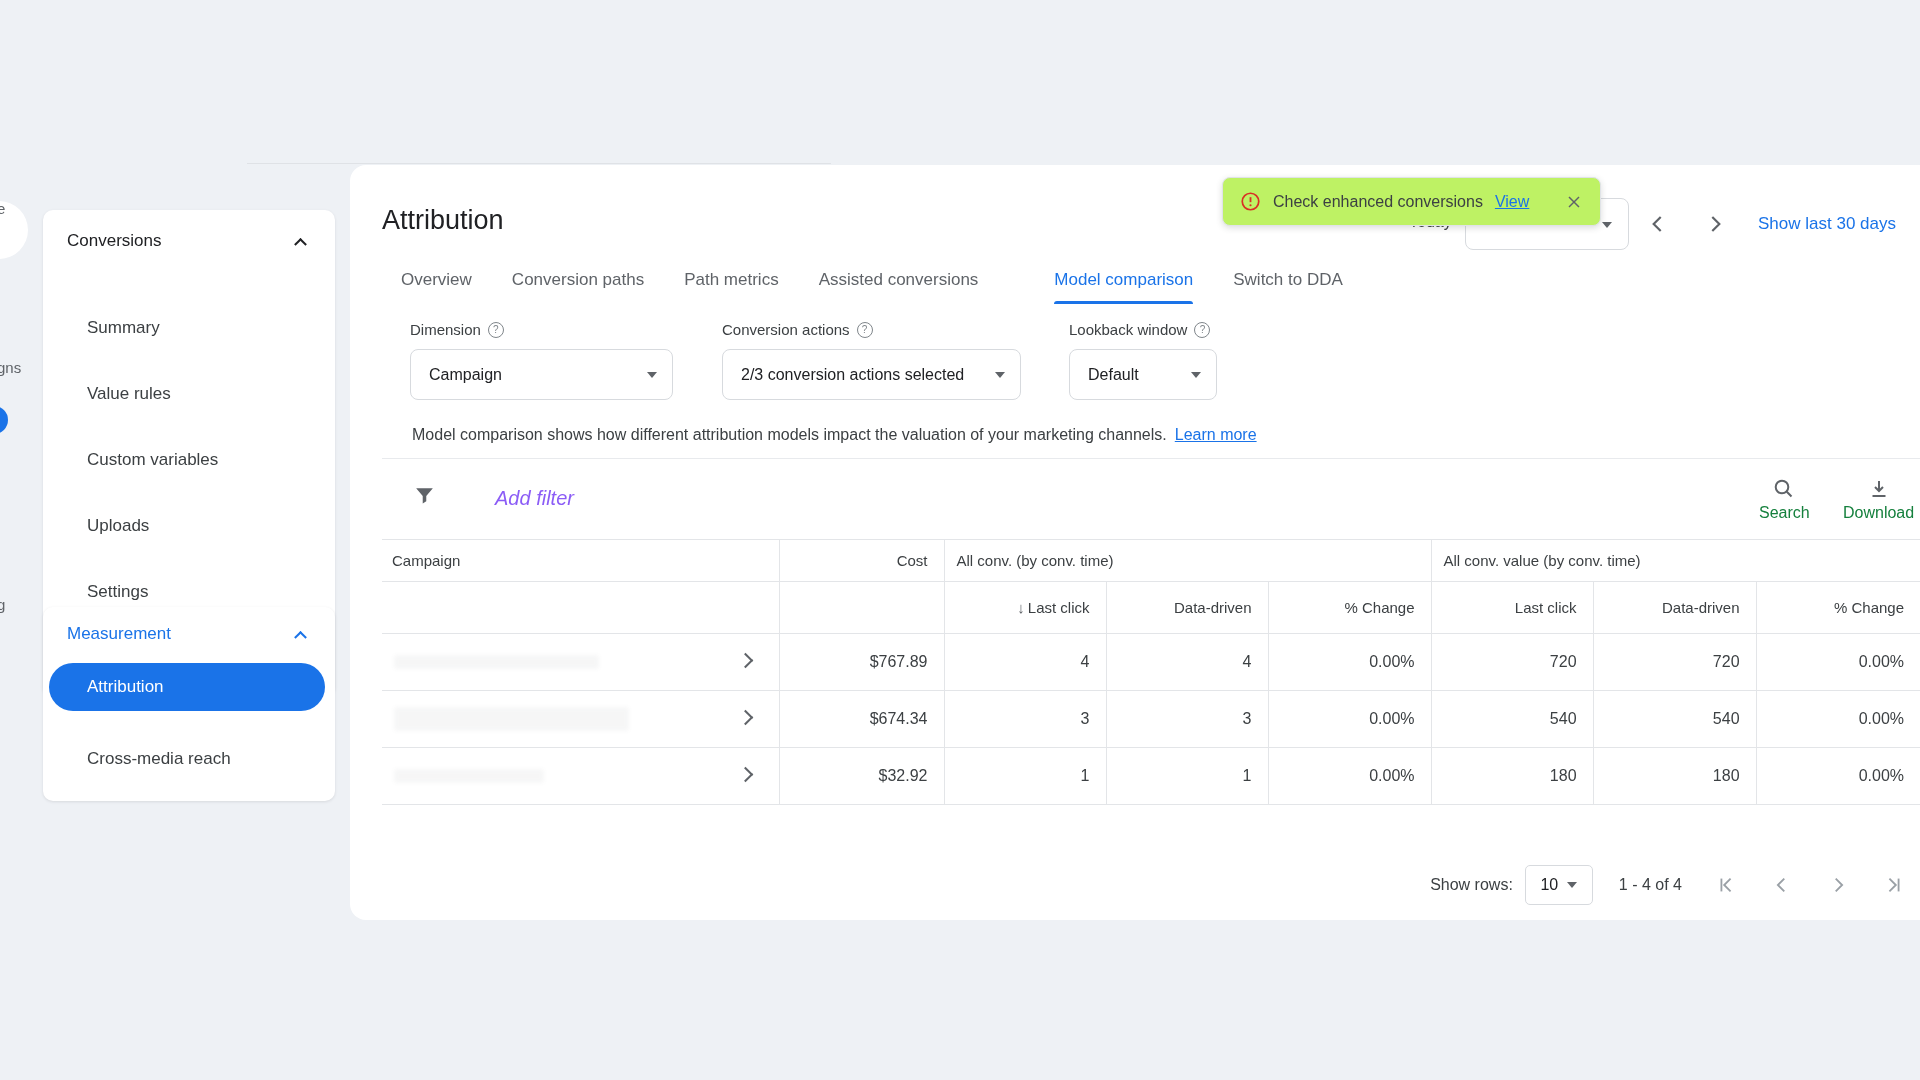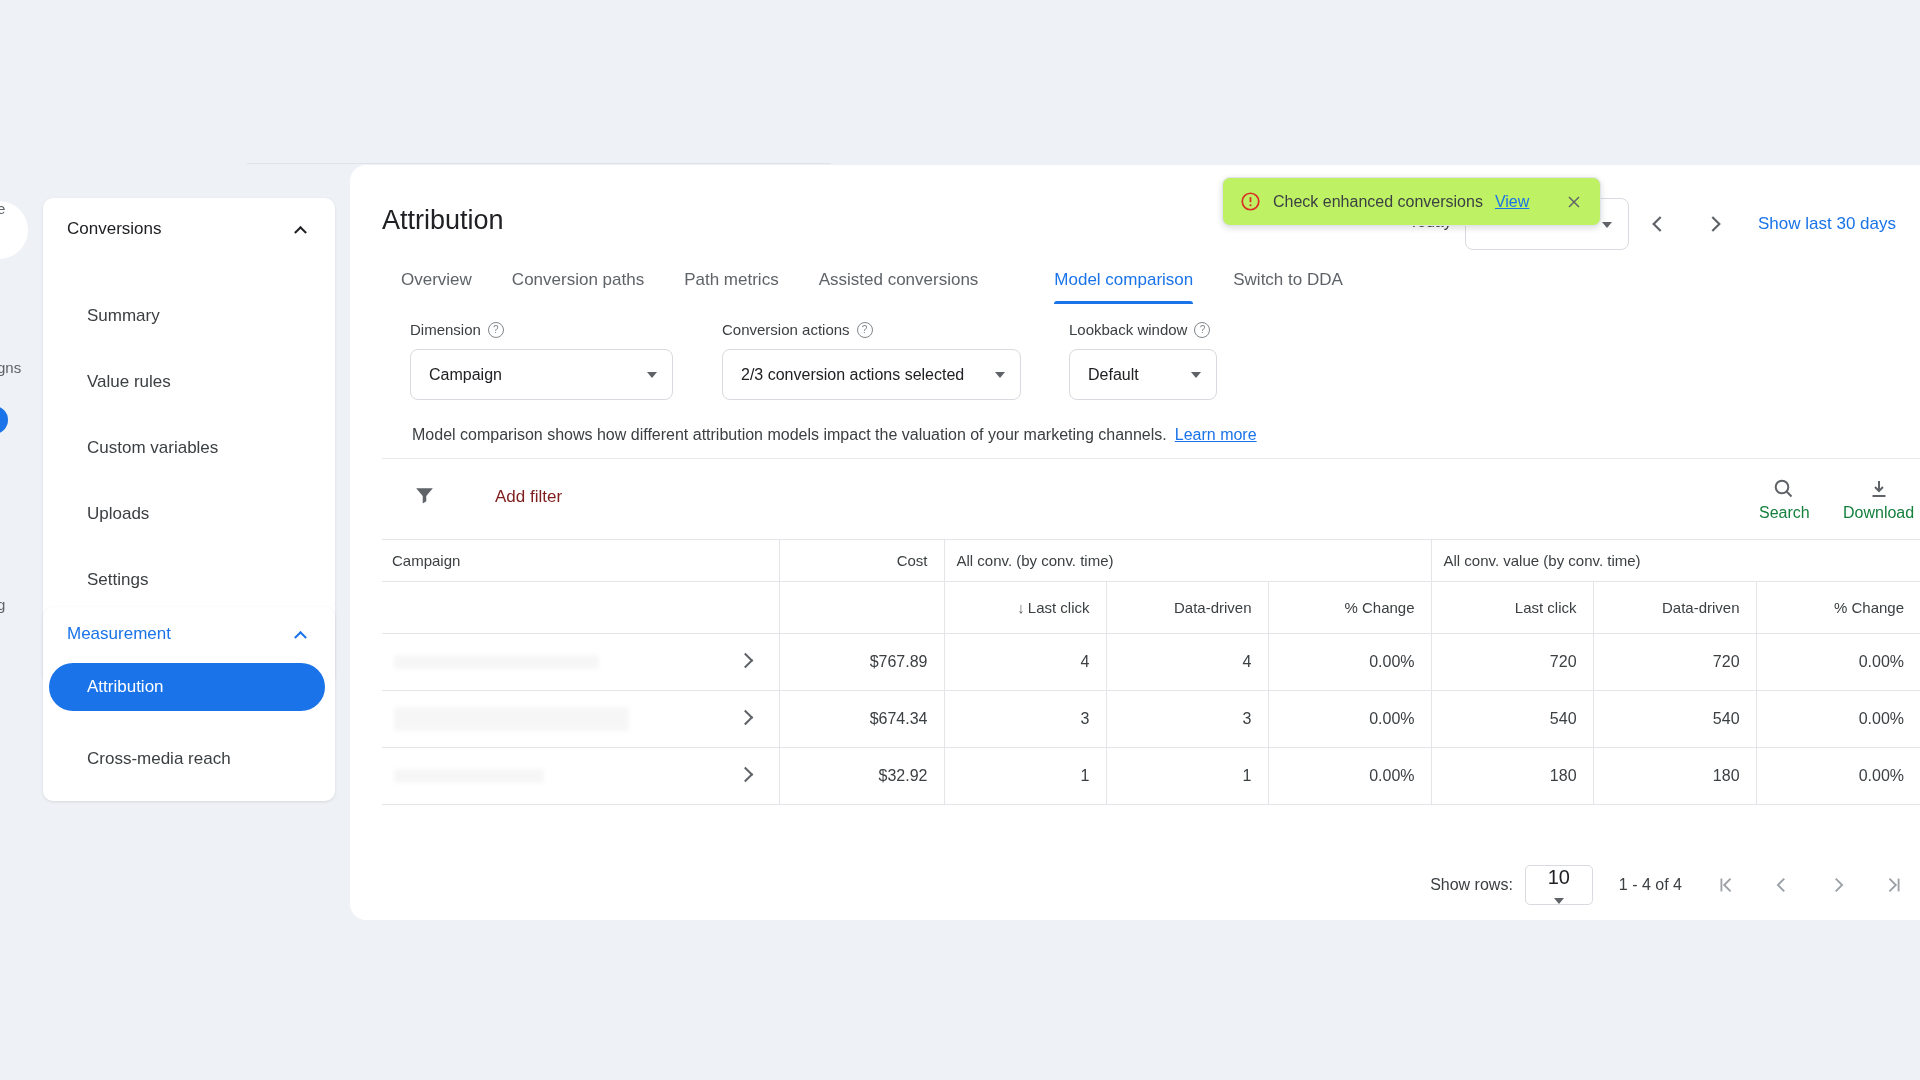--- a/index.html
+++ b/index.html
@@ -7,21 +7,21 @@
   body { font-family:"Liberation Sans","DejaVu Sans",sans-serif; background:#eef1f5; overflow:hidden; position:relative; color:#3c4043; }
 
   
   .frag-circle { position:absolute; left:-30px; top:201px; width:58px; height:58px; border-radius:50%; background:#fff; }
   .frag-letter { position:absolute; left:-3px; color:#5f6368; font-size:15px; }
   .frag-blue { position:absolute; left:-7px; top:406px; width:15px; height:28px; background:#1a73e8; border-radius:0 14px 14px 0; }
   .frag-line { position:absolute; left:247px; top:163px; width:584px; height:1px; background:#dfe2e6; }
 
   
   .card { position:absolute; left:43px; width:292px; background:#fff; border-radius:10px; box-shadow:0 1px 3px rgba(60,64,67,.13); overflow:hidden; }
-  .card-1 { top:198px; height:486px; }
+  .card-1 { top:210px; height:486px; }
   .card-2 { top:607px; height:194px; }
   .card-head { display:flex; align-items:center; justify-content:space-between; padding:0 30px 0 24px; height:62px; font-size:17px; font-weight:500; color:#202124; cursor:pointer; }
   .card-head.blue { color:#1a73e8; height:54px; }
   .chev-up { width:9px; height:9px; border-left:2px solid currentColor; border-top:2px solid currentColor; transform:rotate(45deg) translate(2px,2px); }
   .side-item { display:flex; align-items:flex-end; height:66px; padding-left:44px; font-size:17px; color:#3c4043; cursor:pointer; }
   .pill { display:flex; align-items:center; height:48px; margin:2px 10px 6px 6px; border-radius:24px; background:#1a73e8; color:#fff; padding-left:38px; font-size:17px; font-weight:500; cursor:pointer; }
   .side-item.sub { height:52px; }
 
   
   .canvas { position:absolute; left:350px; top:165px; right:0; height:755px; background:#fff; border-radius:16px 0 0 16px; }
@@ -47,21 +47,21 @@
   .help { width:16px; height:16px; border:1.5px solid #80868b; border-radius:50%; color:#80868b; font-size:10px; display:flex; align-items:center; justify-content:center; cursor:pointer; }
   .selectbox { position:absolute; top:184px; height:51px; border:1px solid #d7dade; border-radius:8px; display:flex; align-items:center; padding:0 40px 0 18px; font-size:16px; color:#202124; cursor:pointer; background:#fff; }
   .selectbox .caret { position:absolute; right:15px; }
 
   .info-line { position:absolute; left:62px; top:261px; font-size:16px; color:#3c4043; }
   .info-line a { color:#1a73e8; text-decoration:underline; cursor:pointer; margin-left:8px; }
   .divider { position:absolute; left:32px; right:0; top:293px; height:1px; background:#e8eaed; }
 
   
   .funnel { position:absolute; left:62px; top:318px; cursor:pointer; }
-  .add-filter { position:absolute; left:145px; top:322px; font-size:17px; color:#7f1d1d; cursor:pointer; }
+  .add-filter { position:absolute; left:145px; top:322px; font-size:20px; color:#8b5cf6; cursor:pointer;font-style:italic; }
   .tool-col { position:absolute; top:312px; display:flex; flex-direction:column; align-items:center; gap:3px; cursor:pointer; color:#5f6368; }
   .tool-col .lbl { font-size:16px; color:#15803d; }
 
   
   .tbl-wrap { position:absolute; left:32px; top:374px; }
   table { border-collapse:collapse; table-layout:fixed; width:1538px; border-top:1px solid #e3e5e8; }
   th,td { border-bottom:1px solid #e3e5e8; font-weight:400; }
   th { font-size:15px; color:#3c4043; font-weight:500; }
   td { font-size:16px; color:#3c4043; }
   .h1 th { height:42px; }
@@ -72,21 +72,21 @@
   .ar { text-align:right; padding-right:16px; }
   .camp-h { text-align:left; padding-left:10px; }
   .camp-cell { position:relative; }
   .smudge { position:absolute; left:12px; top:50%; margin-top:-7px; height:14px; border-radius:3px; background:#5f6368; opacity:.05; filter:blur(2px); }
   .row-chev { position:absolute; right:28px; top:50%; width:11px; height:11px; margin-top:-7px; border-top:2px solid #5f6368; border-right:2px solid #5f6368; transform:rotate(45deg); cursor:pointer; }
   .sort-arrow { color:#5f6368; margin-right:3px; }
 
   
   .foot { position:absolute; top:700px; right:8px; display:flex; align-items:center; }
   .foot .lbl { font-size:16px; color:#3c4043; }
-  .rows-box { margin-left:12px; width:68px; height:40px; border:1px solid #d7dade; border-radius:5px; display:flex; align-items:center; justify-content:center; gap:9px; font-size:20px; color:#202124; cursor:pointer;flex-direction:column; }
+  .rows-box { margin-left:12px; width:68px; height:40px; border:1px solid #d7dade; border-radius:5px; display:flex; align-items:center; justify-content:center; gap:9px; font-size:16px; color:#202124; cursor:pointer; }
   .range { margin-left:26px; font-size:16px; color:#3c4043; }
   .pager { display:flex; gap:20px; margin-left:26px; }
   .pg-btn { width:36px; height:36px; display:flex; align-items:center; justify-content:center; cursor:pointer; }
 
   
   .toast { position:absolute; left:1222px; top:177px; width:379px; height:49px; background:#bef264; border:1px solid #e0e3e7; border-radius:8px; box-shadow:0 2px 6px rgba(60,64,67,.18); display:flex; align-items:center; padding:0 16px; z-index:40; }
   .toast .msg { font-size:16px; color:#3c4043; margin-left:11px; }
   .toast .act { font-size:16px; color:#1a73e8; text-decoration:underline; font-weight:500; margin-left:12px; cursor:pointer; }
   .toast .x { margin-left:auto; cursor:pointer; display:flex; }
 

